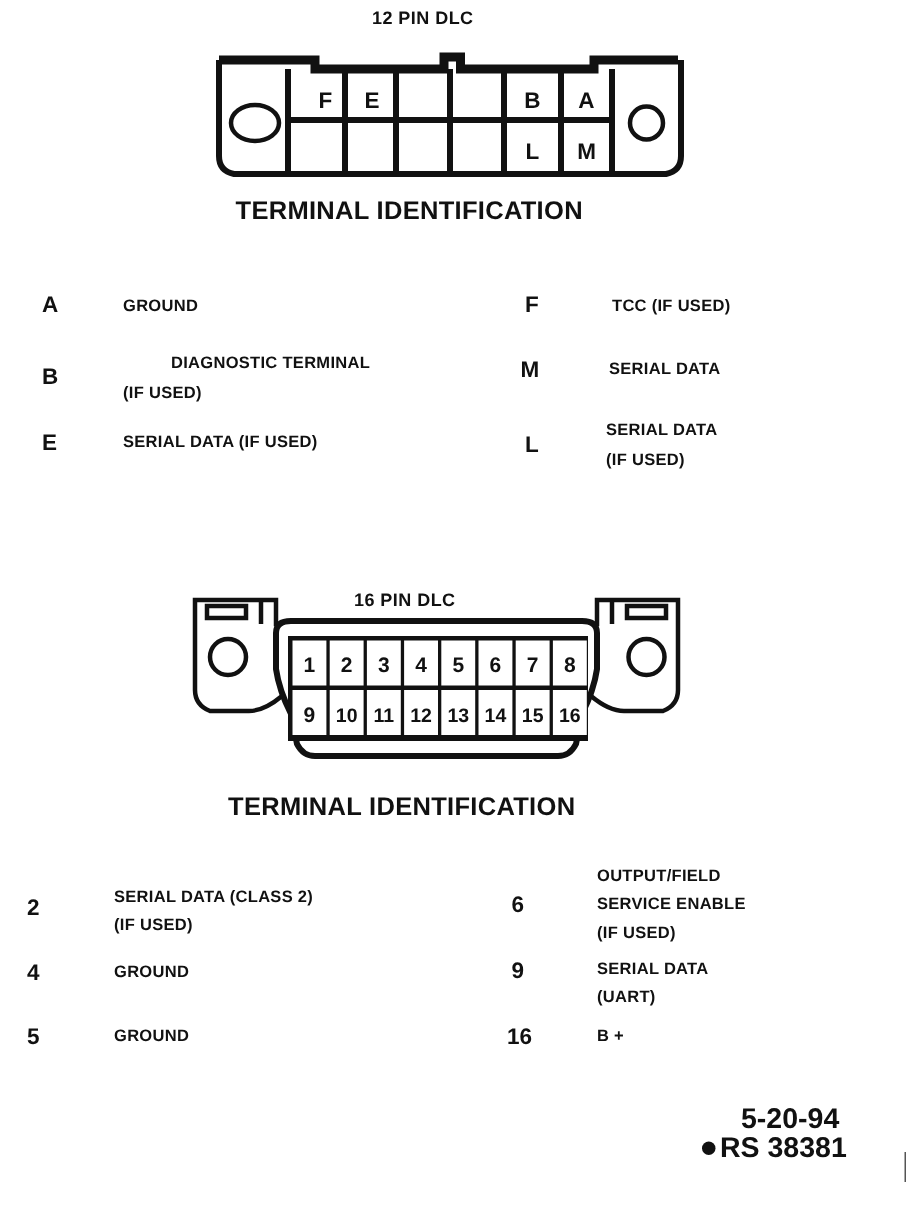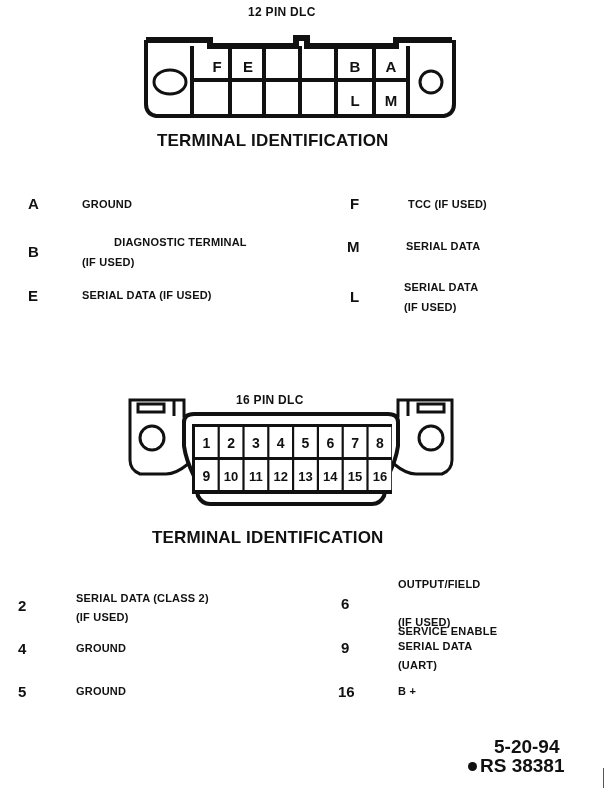--- a/index.html
+++ b/index.html
@@ -135,21 +135,21 @@
 <div class="abs desc" style="left:76px; top:608px;">(IF USED)</div>
 
 <div class="abs term" style="left:18px; top:640px;">4</div>
 <div class="abs desc" style="left:76px; top:639px;">GROUND</div>
 
 <div class="abs term" style="left:18px; top:683px;">5</div>
 <div class="abs desc" style="left:76px; top:682px;">GROUND</div>
 
 <div class="abs term" style="left:341px; top:595px;">6</div>
 <div class="abs desc" style="left:398px; top:575px;">OUTPUT/FIELD</div>
-<div class="abs desc" style="left:398px; top:594px;margin-top:28px;">SERVICE ENABLE</div>
+<div class="abs desc" style="left:398px; top:594px;">SERVICE ENABLE</div>
 <div class="abs desc" style="left:398px; top:613px;">(IF USED)</div>
 
 <div class="abs term" style="left:341px; top:639px;">9</div>
 <div class="abs desc" style="left:398px; top:637px;">SERIAL DATA</div>
 <div class="abs desc" style="left:398px; top:656px;">(UART)</div>
 
 <div class="abs term" style="left:338px; top:683px;">16</div>
 <div class="abs desc" style="left:398px; top:682px;">B +</div>
 
 <div class="abs ref" style="left:494px; top:737px;">5-20-94</div>

